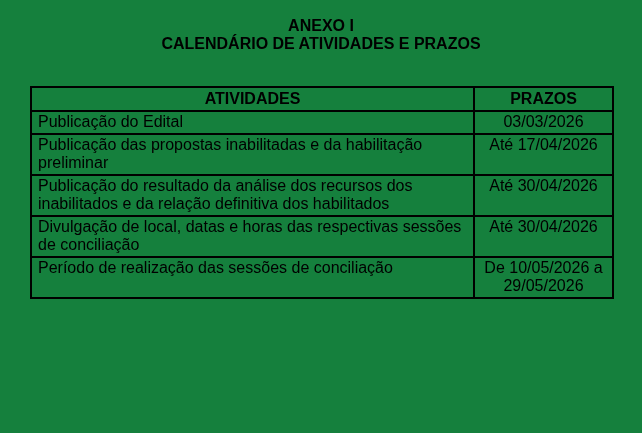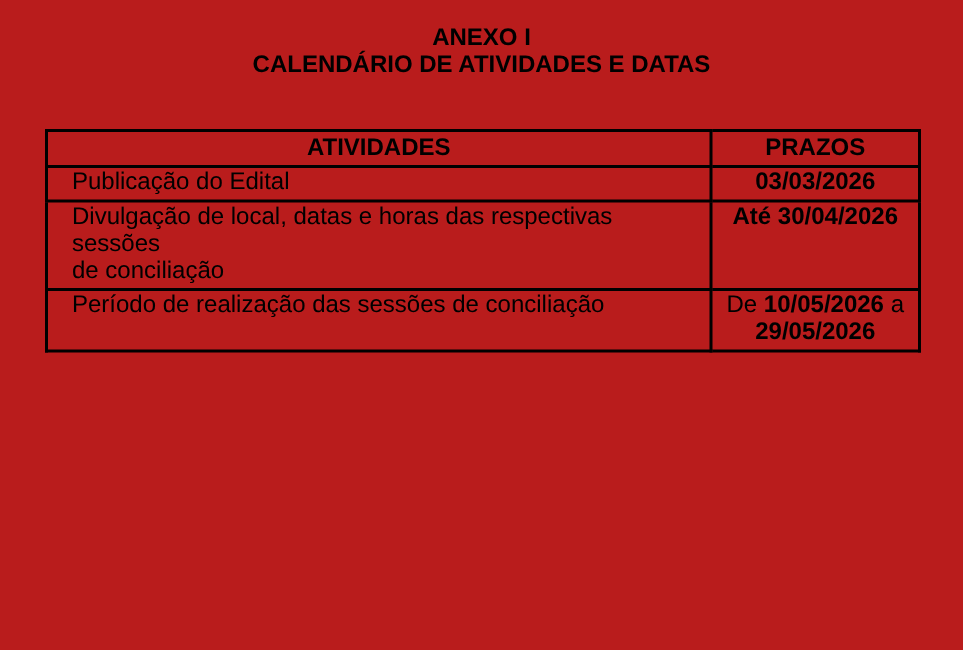--- a/index.html
+++ b/index.html
@@ -6,21 +6,21 @@
     margin: 0;
     padding: 0;
     background: #ffffff;
     color: #000000;
     font-family: "Liberation Sans", sans-serif;
   }
   .page {
     position: relative;
     width: 642px;
     height: 433px;
-    background: #b91c1c;
+    background: #15803d;
     overflow: hidden;
   }
   .doc-title {
     padding-top: 17px;
     width: 582px;
     margin-left: 30px;
     text-align: center;
     font-weight: bold;
     font-size: 16px;
     line-height: 18px;
@@ -39,57 +39,65 @@
     vertical-align: top;
   }
   table.calendar th {
     font-weight: bold;
     text-align: center;
     padding: 2px 2px;
     margin-left: 16px;
   }
   td.act {
     text-align: left;
-    padding: 1px 4px 2px 16px;
+    padding: 1px 4px 2px 6px;
   }
   td.date {
     text-align: center;
     padding: 1px 2px 2px 2px;
   }
   td.date .b {
-    font-weight: bold;
+    font-weight: normal;
   }
 </style>
 </head>
 <body>
 
 <div class="page">
 
   <div class="doc-title">
     <div>ANEXO I</div>
-    <div>CALENDÁRIO DE ATIVIDADES E DATAS</div>
+    <div>CALENDÁRIO DE ATIVIDADES E PRAZOS</div>
   </div>
 
   <table class="calendar">
     <colgroup>
       <col style="width:443px">
       <col style="width:139px">
     </colgroup>
     <thead>
       <tr>
         <th>ATIVIDADES</th>
         <th>PRAZOS</th>
       </tr>
     </thead>
     <tbody>
         <tr>
           <td class="act">Publicação do Edital</td>
           <td class="date"><span class="b">03/03/2026</span></td>
         </tr>
         <tr>
+          <td class="act">Publicação das propostas inabilitadas e da habilitação<br>preliminar</td>
+          <td class="date"><span class="b">Até 17/04/2026</span></td>
+        </tr>
+        <tr>
+          <td class="act">Publicação do resultado da análise dos recursos dos<br>inabilitados e da relação definitiva dos habilitados</td>
+          <td class="date"><span class="b">Até 30/04/2026</span></td>
+        </tr>
+        <tr>
           <td class="act">Divulgação de local, datas e horas das respectivas sessões<br>de conciliação</td>
           <td class="date"><span class="b">Até 30/04/2026</span></td>
         </tr>
         <tr>
           <td class="act">Período de realização das sessões de conciliação</td>
           <td class="date"><span>De </span><span class="b">10/05/2026</span><span> a</span><br><span class="b">29/05/2026</span></td>
         </tr>
       </tbody>
   </table>
 

